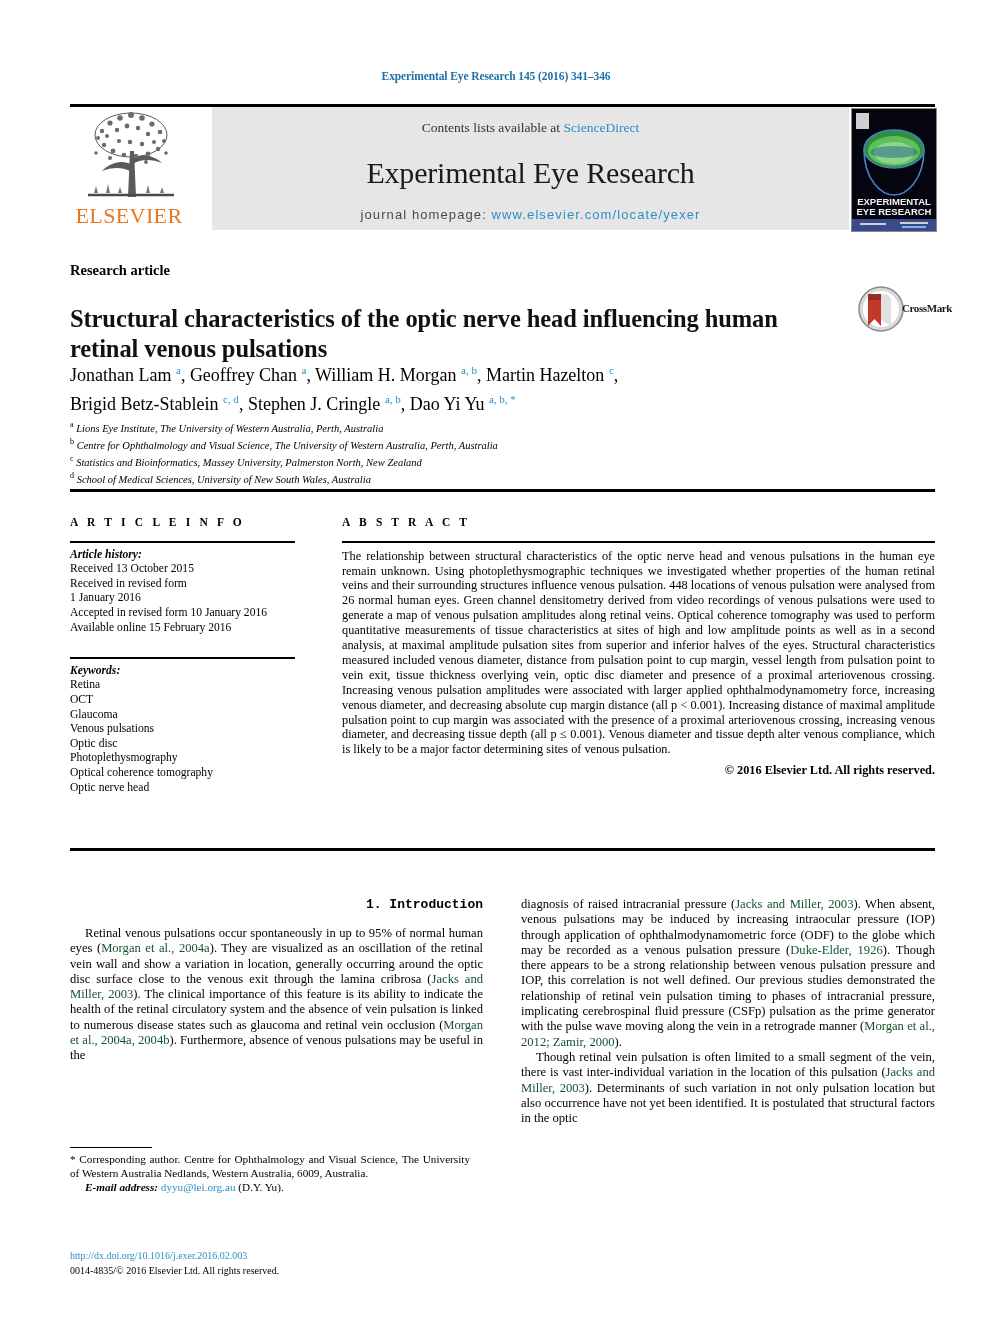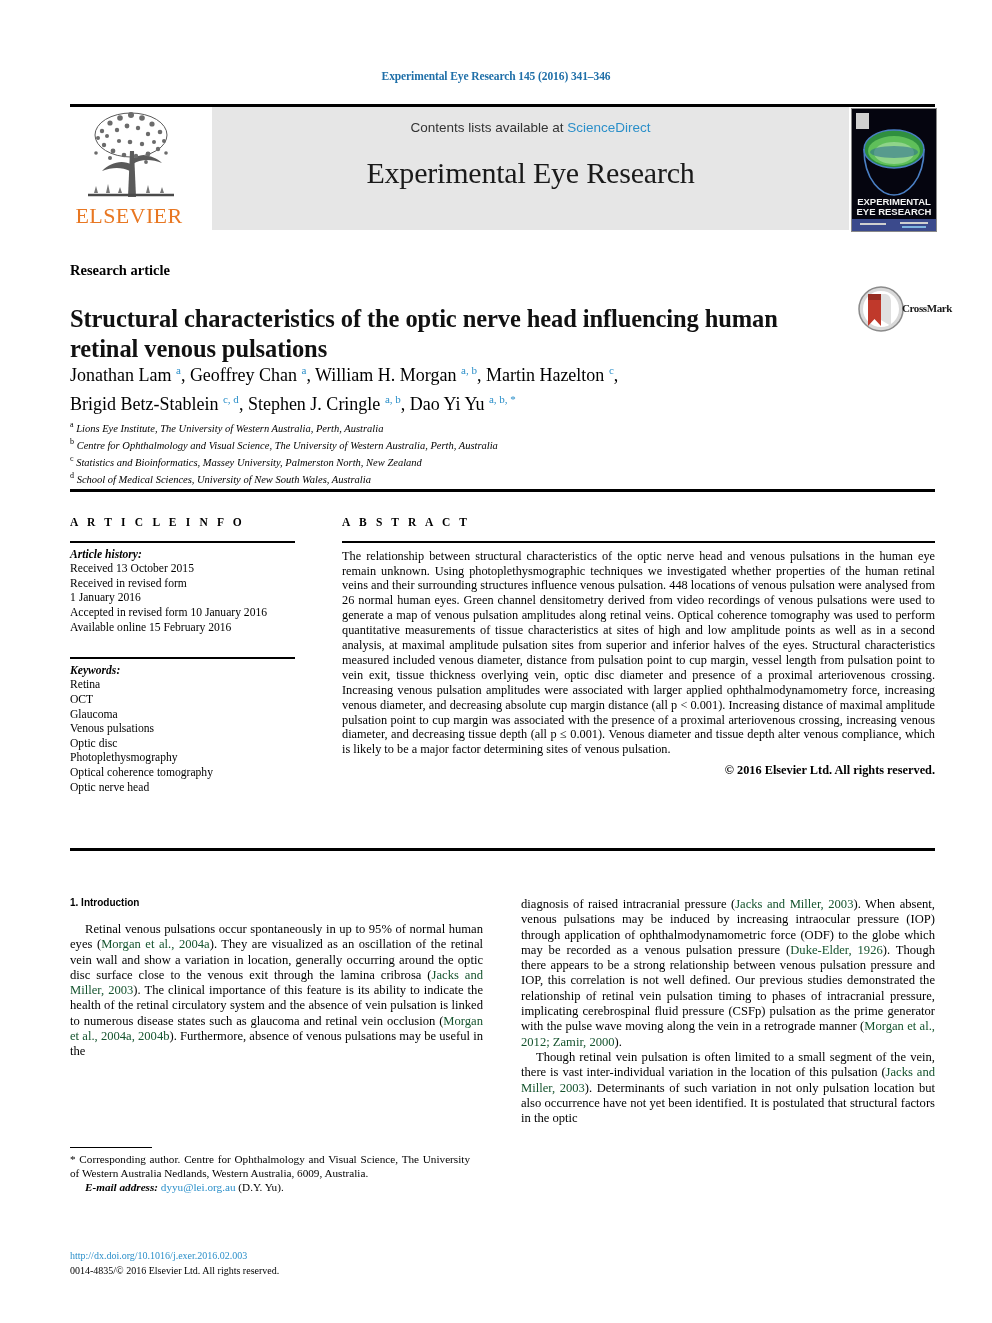--- a/index.html
+++ b/index.html
@@ -69,21 +69,21 @@
   .sd-band {
     position: absolute;
     left: 142px; top: 0;
     width: 637px; height: 123px;
     background: #e6e6e6;
   }
   .sd-line {
     position: absolute;
     top: 13px; left: 0; width: 637px;
     text-align: center;
-    font-family: Liberation Sans, sans-serif;
+    font-family: Liberation Serif, serif;
     font-size: 13.5px;
     color: #333;
   }
   .sd-link { color: #2b8fc9; }
   .journal-title {
     position: absolute;
     top: 49px; left: 0; width: 637px;
     text-align: center;
     font-family: "Liberation Serif", serif;
     font-size: 30px;
@@ -237,24 +237,25 @@
     position: absolute;
     left: 70px; top: 897px;
     width: 413px;
   }
   .col-right {
     position: absolute;
     left: 521px; top: 897px;
     width: 414px;
   }
   .h2 {
-    font-family: Liberation Sans, sans-serif;
-    font-size: 10px;
+    font-family: Liberation Mono, monospace;
+    font-size: 13px;
     font-weight: bold;
     margin: 0 0 14px 0;
+    text-align: right;
   }
   .body-text {
     font-family: "Liberation Serif", serif;
     font-size: 12.6px;
     line-height: 15.3px;
     text-align: justify;
     margin: 0;
   }
   .body-text + .body-text { text-indent: 15px; }
   .indent { text-indent: 15px; }
@@ -350,20 +351,23 @@
         </svg>
       </div>
       <div class="elsevier-word">ELSEVIER</div>
     </div>
 
     <div class="sd-band">
       <div class="sd-line">
         <span>Contents lists available at </span><span class="sd-link">ScienceDirect</span>
       </div>
       <div class="journal-title">Experimental Eye Research</div>
+      <div class="homepage-line">
+        <span>journal homepage: </span><span class="homepage-url">www.elsevier.com/locate/yexer</span>
+      </div>
     </div>
 
     <div class="cover-thumb">
       <svg viewBox="0 0 84 122" width="84" height="122" aria-hidden="true">
         <rect x="0" y="0" width="84" height="122" fill="#05050f"></rect>
         <rect x="4" y="4" width="13" height="16" fill="#cfcfcf"></rect>
         <ellipse cx="42" cy="40" rx="30" ry="19" fill="#2f8f3f"></ellipse>
         <ellipse cx="42" cy="42" rx="26" ry="15" fill="#5fbf5a"></ellipse>
         <ellipse cx="42" cy="44" rx="20" ry="11" fill="#8fd48a"></ellipse>
         <ellipse cx="42" cy="43" rx="24" ry="6" fill="#2a6b8f" opacity="0.55"></ellipse>

